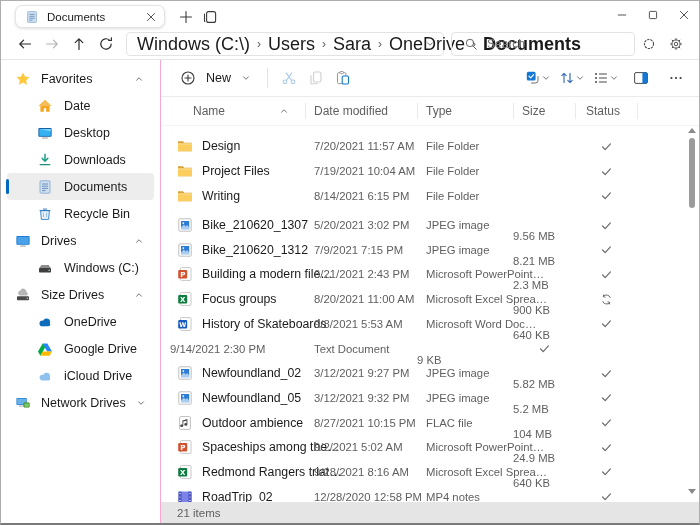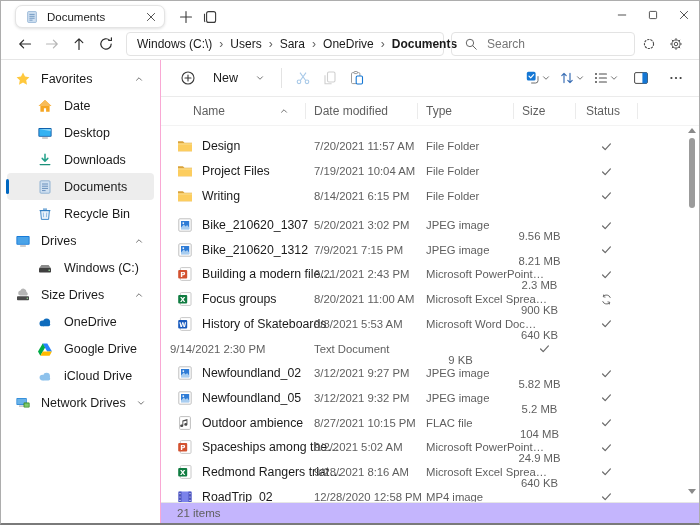--- a/index.html
+++ b/index.html
@@ -23,21 +23,21 @@
   .tb-btn{width:24px;height:24px;margin-top:3px;display:flex;align-items:center;justify-content:center;border-radius:4px;}
   .tb-btn.newtab{margin-left:9px;}
   .win-controls{margin-left:auto;display:flex;align-self:stretch;}
   .win-btn{width:31px;display:flex;align-items:center;justify-content:center;}
 
   
   .navbar{height:30px;flex:none;display:flex;align-items:center;padding:0 10px 0 10px;border-bottom:1px solid #e6e6e6;}
   .nav-btn{width:27px;height:26px;flex:none;display:flex;align-items:center;justify-content:center;border-radius:4px;}
   .addressbar{flex:1;height:22px;border:1px solid #e3e3e3;border-radius:4px;display:flex;align-items:center;
     padding:0 8px 0 10px;margin:0 7px;min-width:0;}
-  .crumb{font-size:12px;color:#1a1a1a;white-space:nowrap;}
+  .crumb{font-size:18px;color:#1a1a1a;white-space:nowrap;}
   .crumb.last{font-weight:bold;}
   .crumb-sep{color:#5f5f5f;margin:0 7px;font-size:12px;line-height:1;}
   .addr-chevron{margin-left:auto;}
   .searchbox{width:158px;height:22px;border:1px solid #e3e3e3;border-radius:4px;display:flex;align-items:center;
     padding:0 12px;gap:7px;flex:none;}
   .searchbox input{border:0;outline:0;width:100%;font-size:12px;font-family:inherit;color:#1a1a1a;background:transparent;}
   .searchbox input::placeholder{color:#767676;}
   .nav-right-btn{width:27px;height:26px;display:flex;align-items:center;justify-content:center;flex:none;}
 
   
@@ -48,21 +48,21 @@
   .side-row.item{padding-left:30px;gap:11px;}
   .side-row .lbl{font-size:12.5px;color:#1a1a1a;white-space:nowrap;}
   .side-row .sec-chev{margin-left:auto;}
   .side-row.selected{background:#ededed;}
   .side-row.selected::before{content:"";position:absolute;left:-1px;top:6px;bottom:6px;width:3px;border-radius:2px;background:#0067c0;}
 
   .main{flex:1;display:flex;flex-direction:column;min-width:0;}
 
   
   .toolbar{height:36px;flex:none;display:flex;align-items:center;padding:0 10px;border-bottom:1px solid #ebebeb;}
-  .new-btn{display:flex;align-items:center;gap:17px;padding:0 9px;height:28px;border-radius:4px;}
+  .new-btn{display:flex;align-items:center;gap:10px;padding:0 9px;height:28px;border-radius:4px;}
   .new-lbl{font-size:12.5px;color:#1a1a1a;}
   .tool-sep{width:1px;height:20px;background:#e3e3e3;margin:0 7px;flex:none;}
   .tool-btn{width:27px;height:27px;display:flex;align-items:center;justify-content:center;border-radius:4px;flex:none;}
   .toolbar-right{margin-left:auto;display:flex;align-items:center;}
   .tool-group{display:flex;align-items:center;margin-left:8px;}
 
   
   .list-header{height:28px;flex:none;display:grid;grid-template-columns:144px 112px 96px 62px 62px 1fr;
     align-items:center;font-size:12px;color:#5f5f5f;}
   .hcell{position:relative;display:flex;align-items:center;height:28px;box-sizing:border-box;white-space:nowrap;}
@@ -70,34 +70,34 @@
   .hc-name{padding-left:32px;padding-right:16px;justify-content:space-between;}
   .hc-pad8{padding-left:9px;}
   .hc-pad10{padding-left:11px;}
 
   
   .rows-viewport{flex:1;position:relative;overflow:hidden;border-top:1px solid #f3f3f3;}
   .rows{position:absolute;top:8px;left:0;right:13px;}
   .frow{height:24.7px;display:grid;grid-template-columns:144px 112px 96px 62px 62px 1fr;align-items:center;border-radius:3px;}
   .cell-name{display:flex;align-items:center;gap:9px;padding-left:16px;font-size:12.3px;color:#1a1a1a;white-space:nowrap;}
   .cell-dim{font-size:11.3px;color:#5f5f5f;padding-left:9px;white-space:nowrap;}
-  .cell-size{text-align:center;padding-right:9px;padding-left:0;margin-top:22px;}
+  .cell-size{text-align:left;padding-right:9px;padding-left:0;margin-top:22px;}
   .cell-status{display:flex;justify-content:center;padding-left:0;}
   .cell-status .ic{width:13px;height:13px;}
 
   
   .scrollbar{position:absolute;top:2px;right:1px;bottom:8px;width:12px;display:flex;flex-direction:column;align-items:center;}
   .sb-up{width:0;height:0;border-left:4px solid transparent;border-right:4px solid transparent;border-bottom:5px solid #8a8a8a;}
   .sb-down{width:0;height:0;border-left:4px solid transparent;border-right:4px solid transparent;border-top:5px solid #8a8a8a;}
   .sb-thumb{width:6px;height:70px;background:#9b9b9b;border-radius:3px;margin-top:5px;}
   .sb-spacer{flex:1;}
 
   
   .statusbar{height:20px;flex:none;border-top:1px solid #e6e6e6;display:flex;align-items:center;
-    padding-left:16px;font-size:11.5px;color:#5f5f5f;background:#c4b5fd;}
+    padding-left:16px;font-size:11.5px;color:#5f5f5f;background:#e5e5e5;}
 </style>
 </head>
 <body>
 
 <div class="window">
 
   <div class="titlebar">
     <div class="tab">
       <span class="ic ic14">
           <svg viewBox="0 0 16 16">
@@ -850,21 +850,21 @@
                       <circle cx="3" cy="11.4" r=".6"></circle>
                       <circle cx="13" cy="4.6" r=".6"></circle>
                       <circle cx="13" cy="8" r=".6"></circle>
                       <circle cx="13" cy="11.4" r=".6"></circle>
                     </g>
                   </svg>
                 </span>
                 <span>RoadTrip_02</span>
               </div>
               <div class="cell-dim">12/28/2020 12:58 PM</div>
-              <div class="cell-dim">MP4 image</div>
+              <div class="cell-dim">MP4 notes</div>
               <div class="cell-dim cell-size">1.1 GB</div>
               <div class="cell-status">
                 <span class="ic">
                   <svg viewBox="0 0 16 16">
                     <path d="M3.2 8.6l3.2 3.2 6.4-7" fill="none" stroke="#6b6b6b" stroke-width="1.5" stroke-linecap="round" stroke-linejoin="round"></path>
                   </svg>
                 </span>
               </div>
               <div></div>
             </div>

